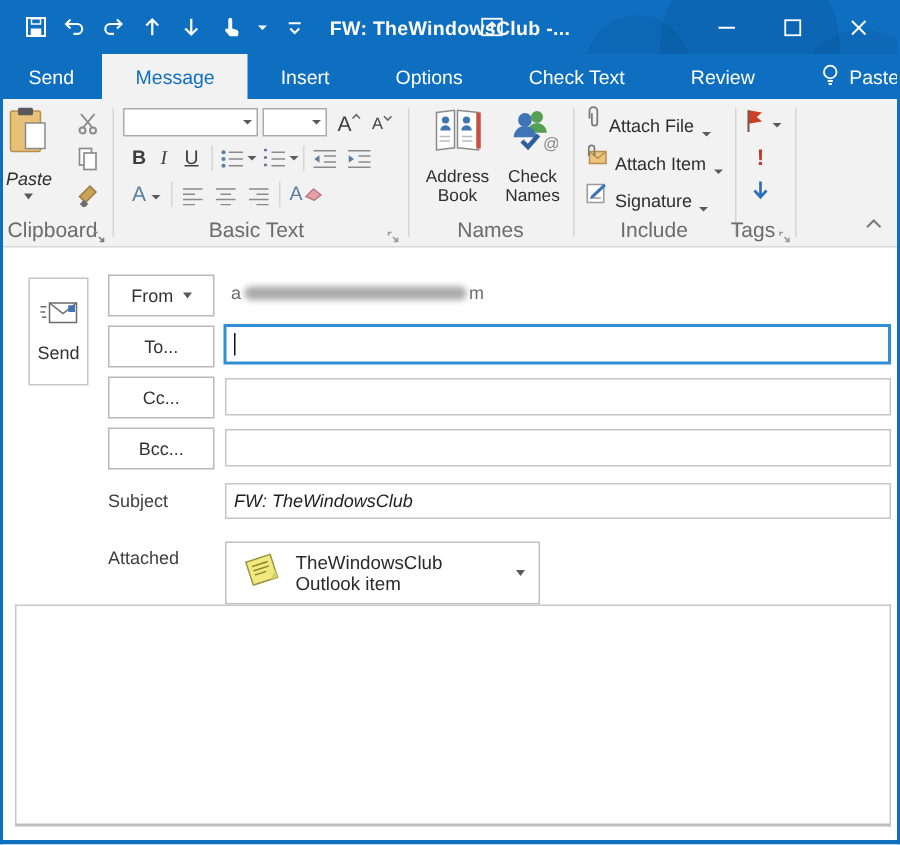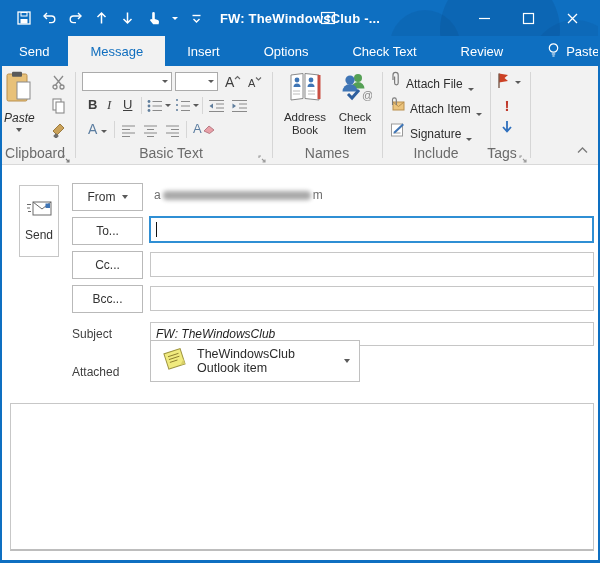--- a/index.html
+++ b/index.html
@@ -51,21 +51,21 @@
   .imp-high { color:#c0392b; font-weight:bold; font-size:15px; }
   
   .compose { position:absolute; left:0; top:166px; width:596px; height:395px; background:#fff; }
   .btn { position:absolute; background:#fff; border:1px solid #b9b9b9; display:flex; align-items:center; justify-content:center; font-size:12px; color:#333; }
   .field { position:absolute; background:#fff; border:1px solid #c6c6c6; display:flex; align-items:center; padding:0 5px; font-size:12px; color:#1f1f1f; }
   .field.focused { border:2px solid #2f8fd4; }
   .cursorbar { width:1px; height:15px; background:#111; }
   .formlabel { position:absolute; font-size:12px; color:#3f3f3f; }
   .fromaddr { position:absolute; left:152px; top:22px; display:flex; align-items:center; gap:2px; font-size:12px; color:#6e6e6e; }
   .blurbar { display:inline-block; width:148px; height:9px; border-radius:4px; background:#a9a9a9; filter:blur(2px); }
-  .attach-tile { position:absolute; left:148px; top:174px; width:210px; height:42px; background:#fff; border:1px solid #c0c0c0; display:flex; align-items:center; }
+  .attach-tile { position:absolute; left:148px; top:195px; width:210px; height:42px; background:#fff; border:1px solid #c0c0c0; display:flex; align-items:center; }
   .attach-txt { margin-left:10px; }
   .attach-title { font-size:12.5px; color:#2b2b2b; }
   .attach-sub { font-size:12.5px; color:#2b2b2b; }
   .attach-caret { margin-left:auto; margin-right:9px; }
   .bodybox { position:absolute; left:8px; top:237px; width:584px; height:148px; background:#fff; border:1px solid #c7c7c7; border-bottom:2px solid #bdbdbd; }
   .sendbtn { position:absolute; left:17px; top:19px; width:40px; height:72px; background:#fff; border:1px solid #c6c6c6; display:flex; flex-direction:column; align-items:center; justify-content:center; gap:7px; font-size:12px; color:#333; }
 </style>
 </head>
 <body>
 
@@ -331,21 +331,21 @@
       <span>
         <svg width="34" height="30" viewBox="0 0 34 30">
             <circle cx="20" cy="6" r="4" fill="#55a055"></circle>
             <path d="M13.5 16.5 a6.5 6.5 0 0 1 13 0 z" fill="#55a055"></path>
             <circle cx="12" cy="8" r="4.6" fill="#3f75b5"></circle>
             <path d="M4.5 19.5 a7.5 7.5 0 0 1 15 0 z" fill="#3f75b5"></path>
             <path d="M10 22 l4 4 7-8" fill="none" stroke="#2e5f9e" stroke-width="3"></path>
             <text x="24" y="27" font-size="11" fill="#8a8a8a" font-family="Liberation Sans, sans-serif">@</text>
           </svg>
       </span>
-      <span class="txt">Check Item</span>
+      <span class="txt">Check Names</span>
     </div>
     <div class="grouplabel" style="left:272px; width:106px;">
       <span>Names</span>
     </div>
 
     <div class="vdiv" style="left:380px;"></div>
 
     <div class="incrow" style="top:7px;">
       <span>
         <svg width="11" height="16" viewBox="0 0 11 16">

